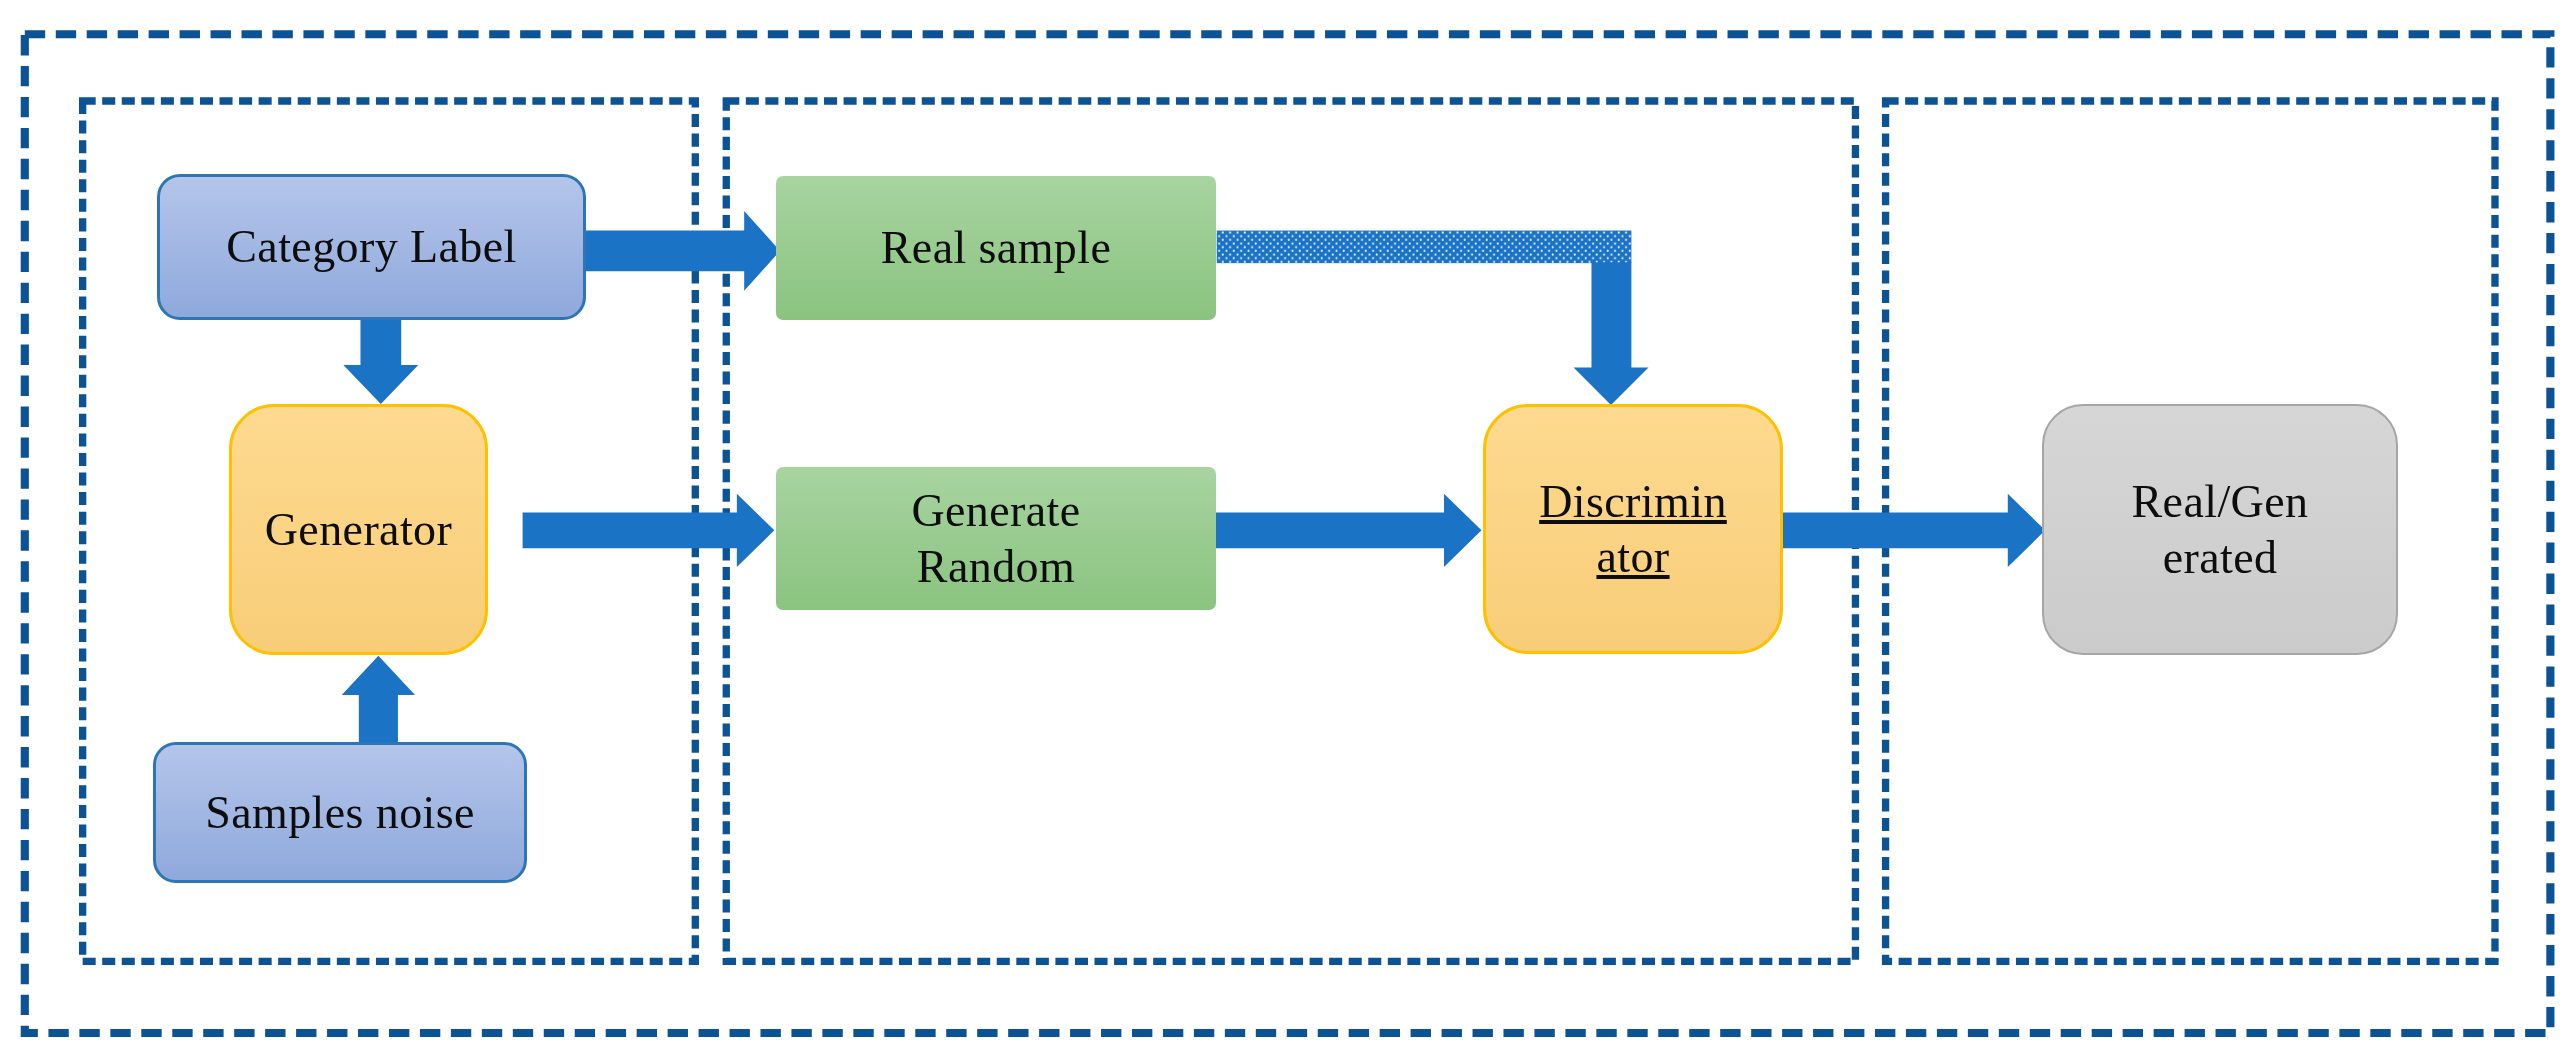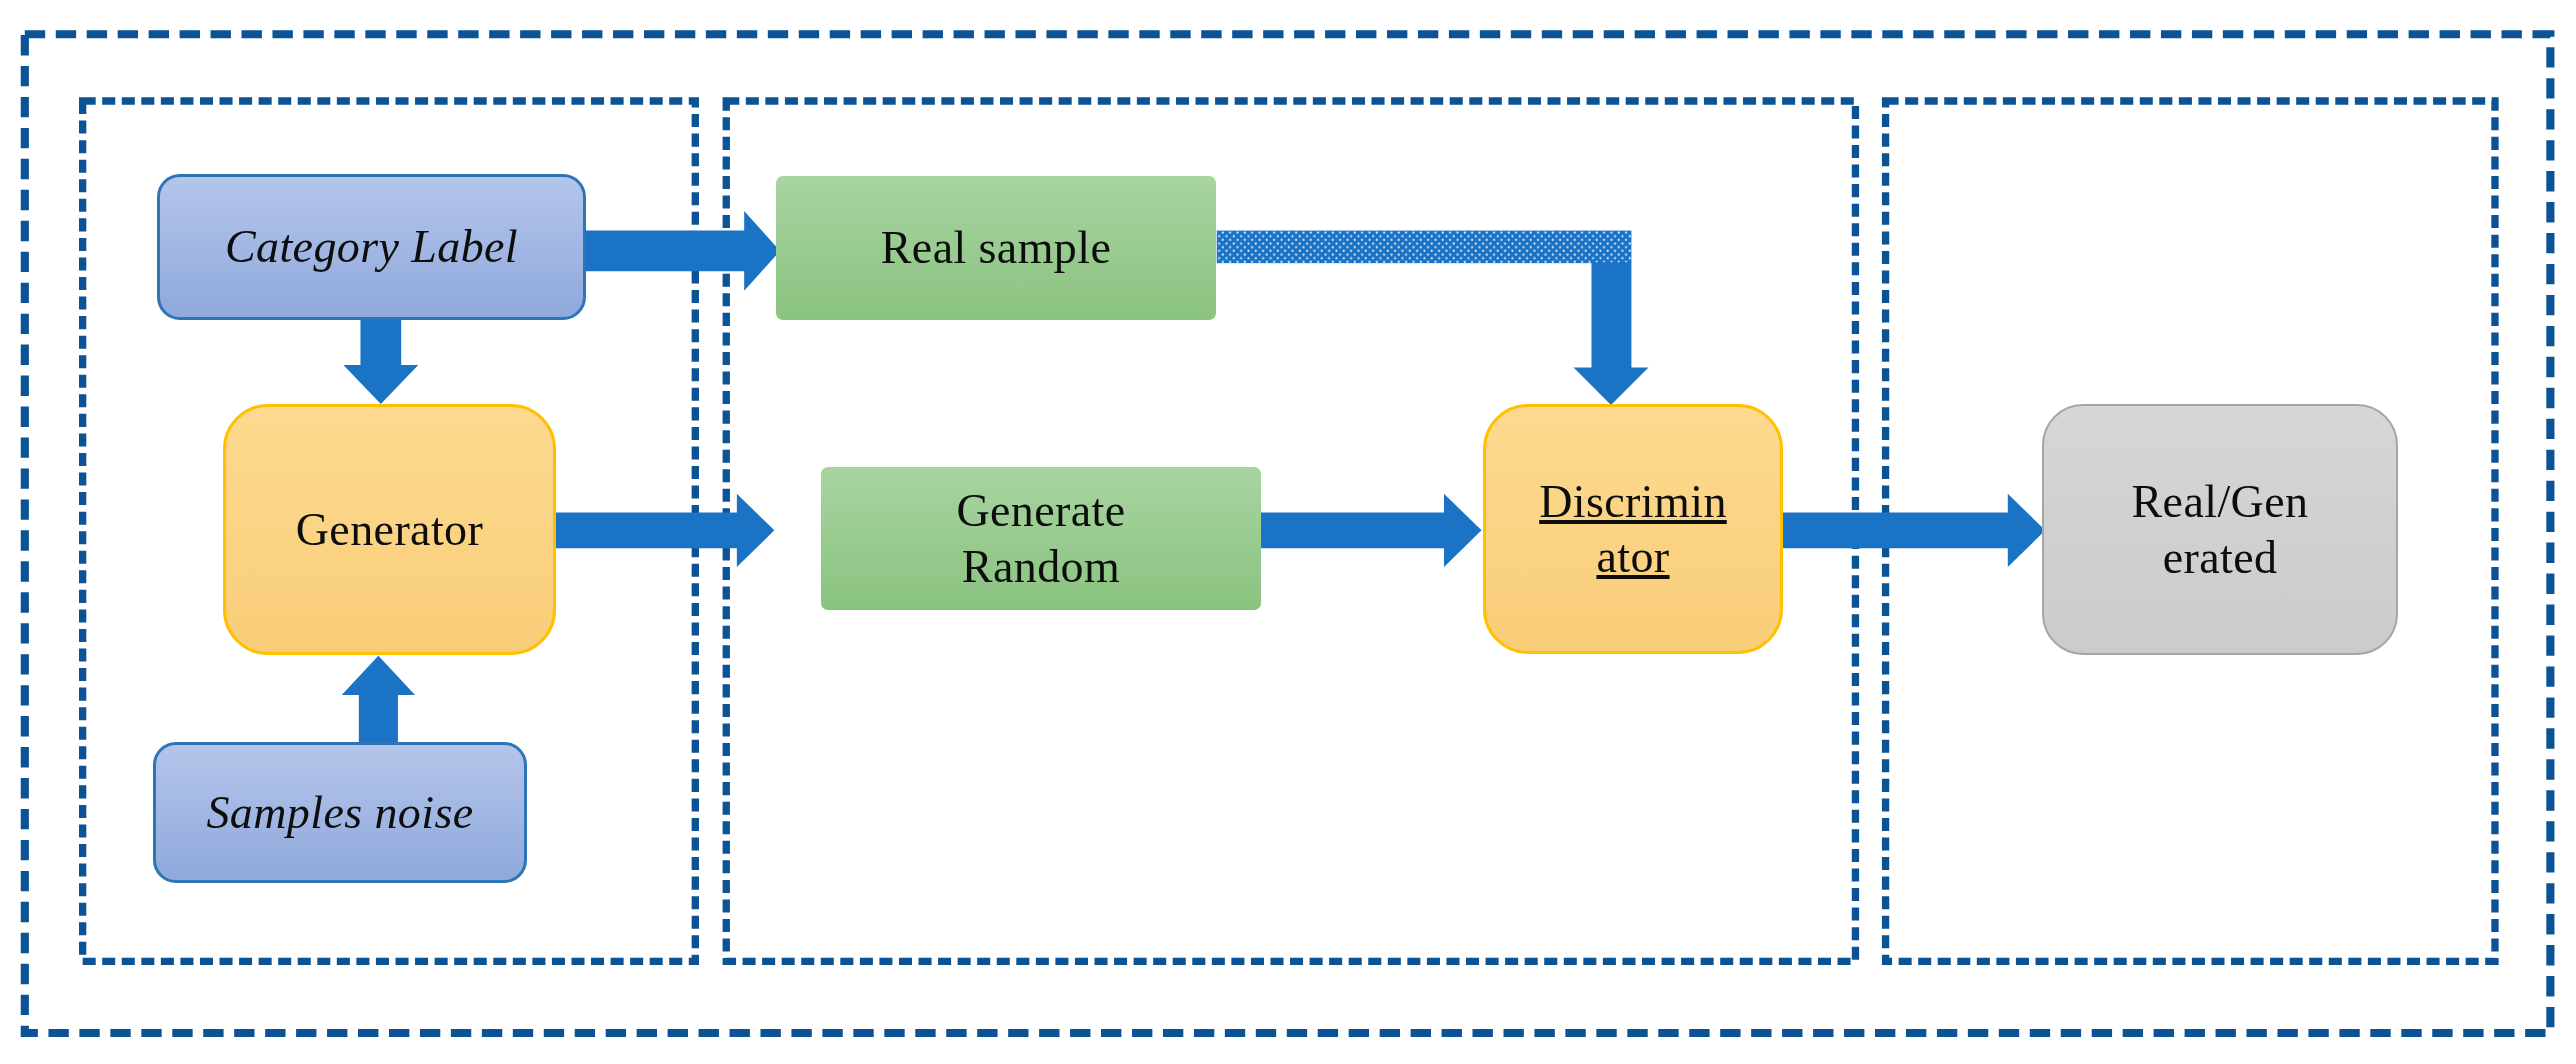--- a/index.html
+++ b/index.html
@@ -20,42 +20,41 @@
     display:flex;flex-direction:column;align-items:center;justify-content:center;
     text-align:center;color:var(--text,#0d0d0d);
     font-size:46px;line-height:1.2;letter-spacing:0.4px;
     box-sizing:border-box;
   }
   .node .line{display:block;white-space:nowrap;}
   .node.blue{
     background:linear-gradient(180deg,var(--blue-top,#B4C5EA),var(--blue-bottom,#8FA9DC));
     border:3.3px solid var(--blue-border,#2E75B6);
     border-radius:23px;
-    font-style:italic;
   }
   .node.green{
     background:linear-gradient(180deg,var(--green-top,#A8D4A0),var(--green-bottom,#8AC380));
     border:none;border-radius:7px;
   }
   .node.yellow{
     background:linear-gradient(180deg,var(--yellow-top,#FDDA90),var(--yellow-bottom,#F8CD78));
     border:3.3px solid var(--yellow-border,#FFC000);
     border-radius:45px;
   }
   .node.gray{
     background:linear-gradient(180deg,var(--gray-top,#D6D6D6),var(--gray-bottom,#CBCBCB));
     border:2.4px solid var(--gray-border,#A6A6A6);
     border-radius:41px;
   }
   
   .n-category{left:157px;top:174px;width:429px;height:146px;}
-  .n-generator{left:223px;top:404px;width:333px;height:251px;}
+  .n-generator{left:229px;top:404px;width:259px;height:251px;}
   .n-random{left:153px;top:742px;width:374px;height:141px;}
   .n-realsample{left:776px;top:176px;width:440px;height:144px;}
-  .n-gensamples{left:776px;top:467px;width:440px;height:143px;margin-left:45px;}
+  .n-gensamples{left:776px;top:467px;width:440px;height:143px;}
   .n-discriminator{left:1483px;top:404px;width:300px;height:250px;text-decoration:underline;}
   .n-realgen{left:2042px;top:404px;width:356px;height:251px;}
 </style>
 </head>
 <body>
 
 <div class="canvas">
 
   <svg class="layer" width="2576" height="1064" viewBox="0 0 3161 1306">
     <defs>

